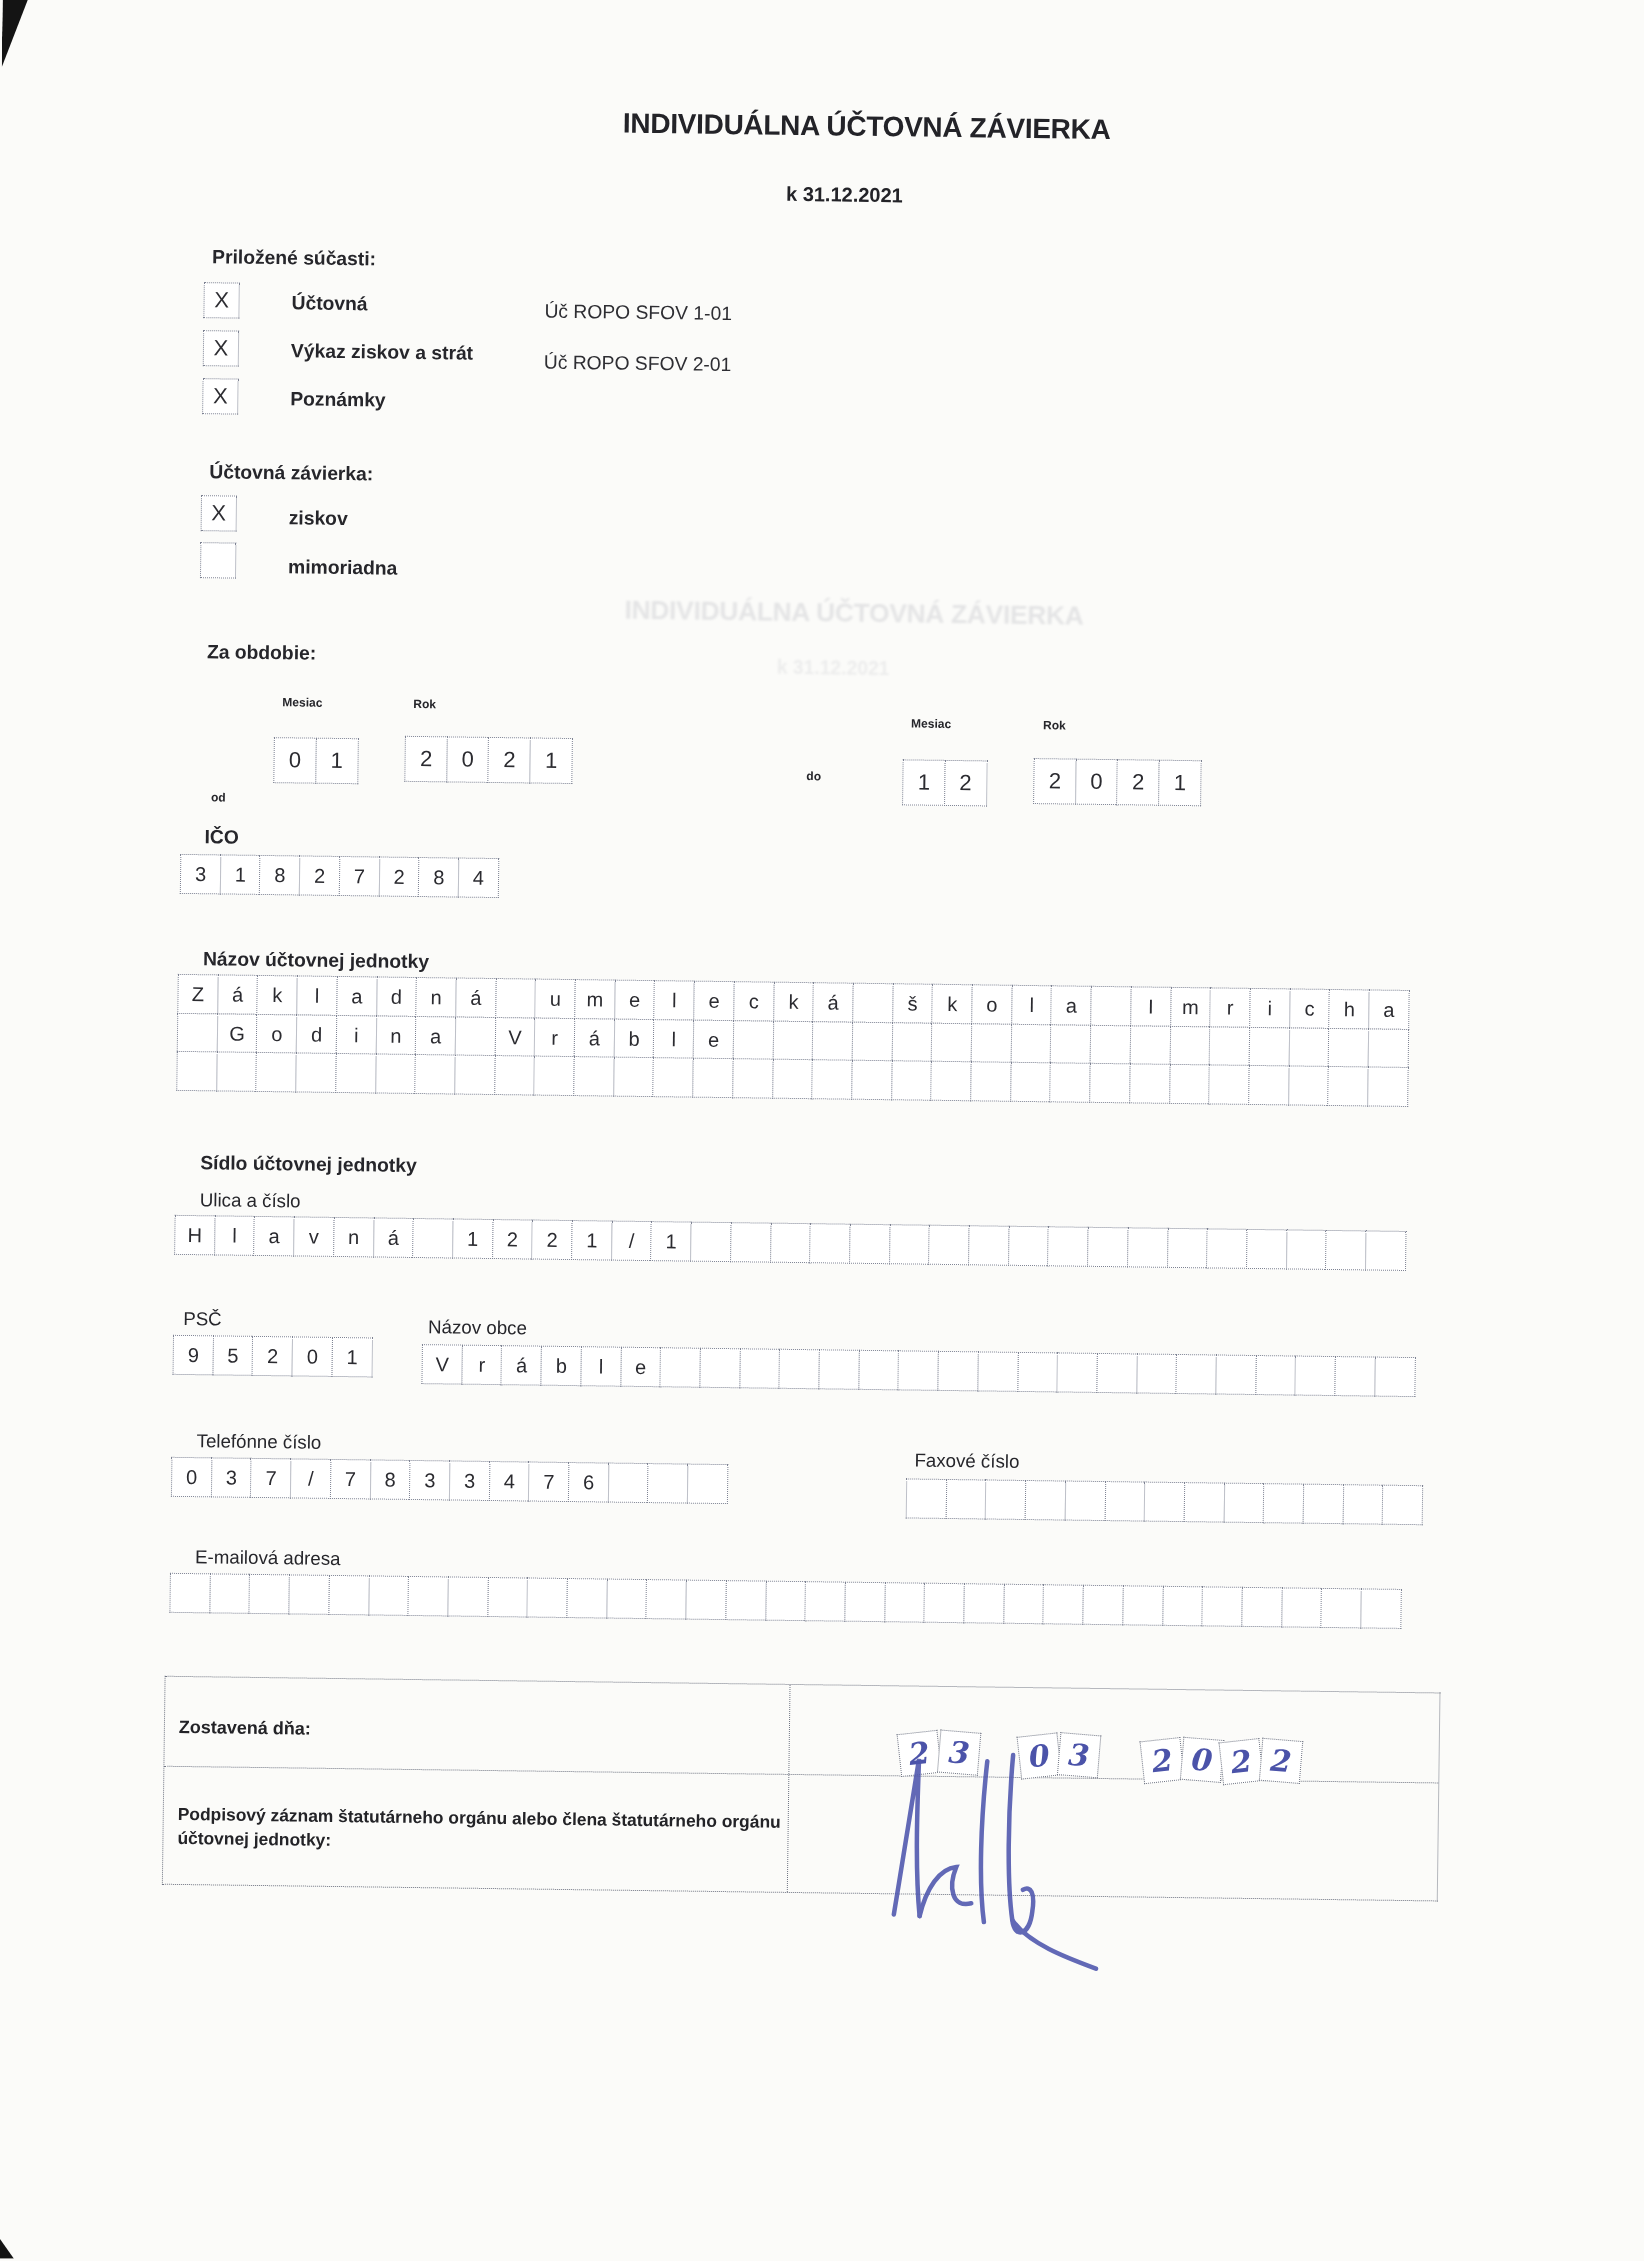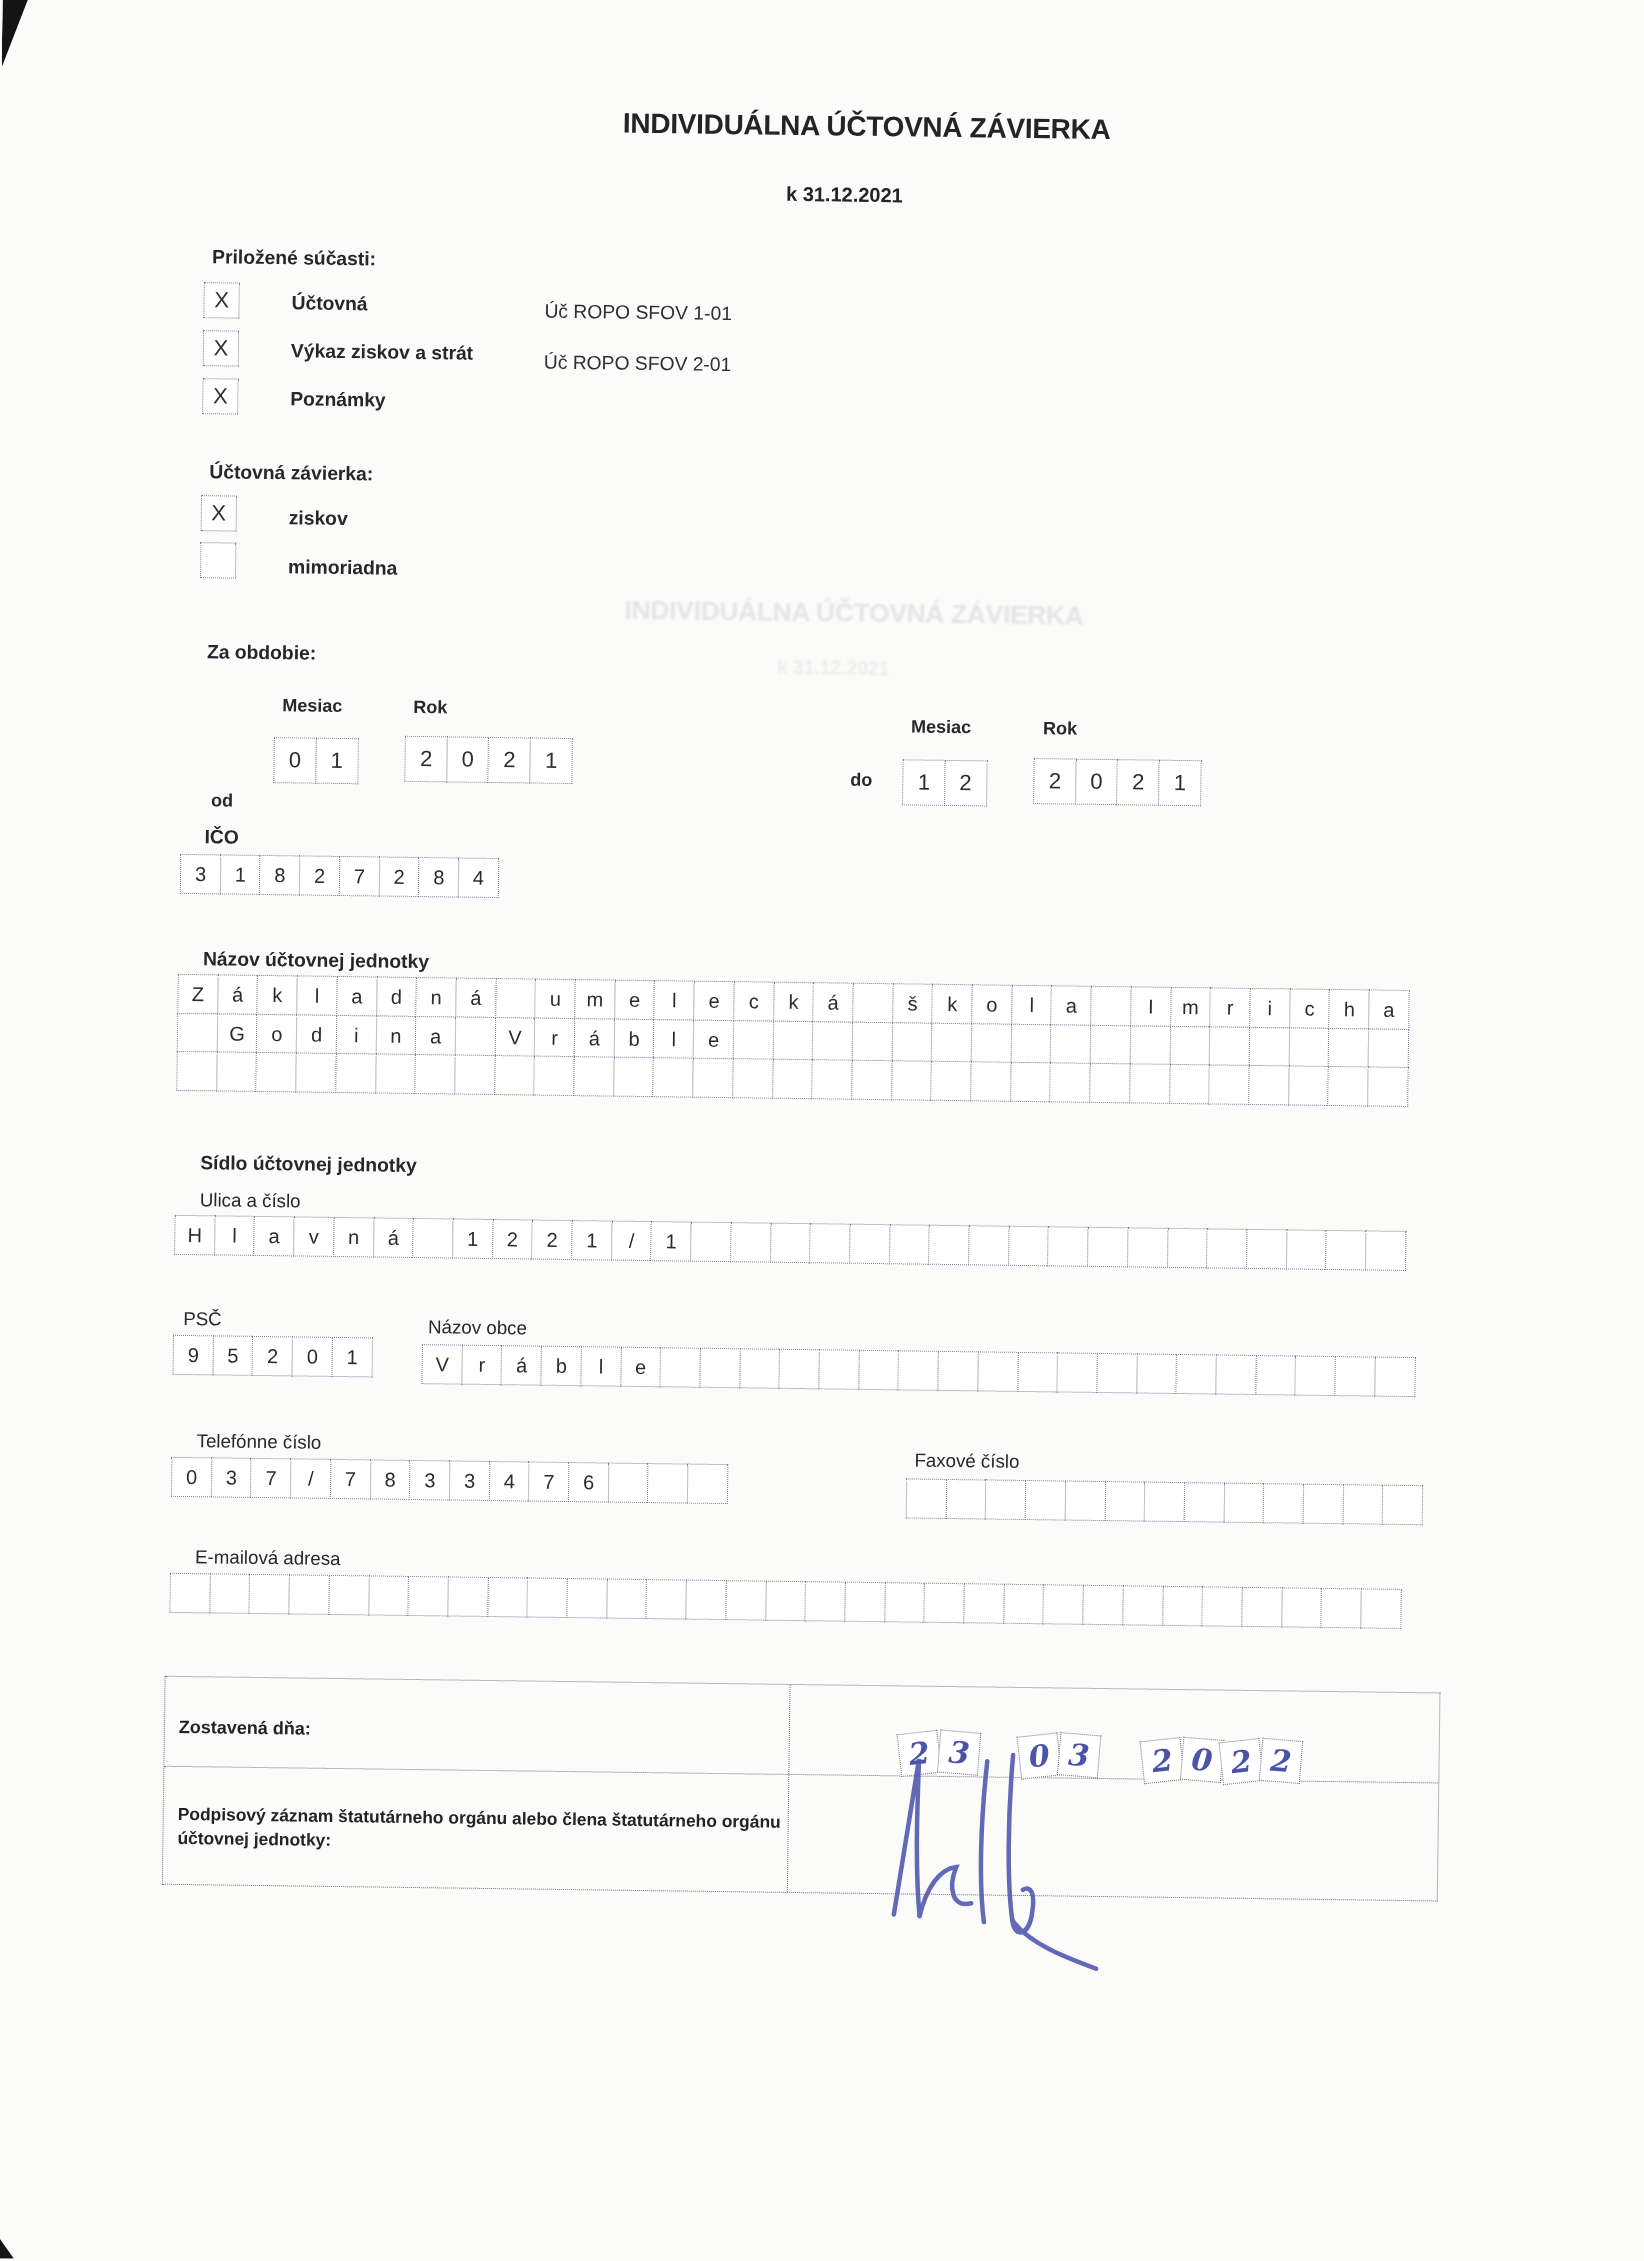--- a/index.html
+++ b/index.html
@@ -13,21 +13,21 @@
     position:absolute;inset:0;
     transform:rotate(0.75deg);
     transform-origin:193px 193px;
   }
   .lbl{position:absolute;white-space:nowrap;}
   .b{font-weight:700;}
   .title{font-size:28px;letter-spacing:-0.3px;color:#232328;}
   .sub{font-size:20px;color:#232328;}
   .s30{font-size:19.3px;}
   .s29{font-size:18.7px;font-weight:400;}
-  .s28{font-size:18px;}
+  .s28{font-size:12px;}
   .code{font-size:19.3px;font-weight:400;color:#2e2e33;}
 
   .ghost{position:absolute;color:#6e7080;opacity:0.16;filter:blur(1px);font-weight:700;}
 
   .checkbox{
     position:absolute;width:36px;height:36px;box-sizing:border-box;
     border:1.3px dotted #7d8292;background:#fff;
     display:flex;align-items:center;justify-content:center;
     font-size:22px;color:#2e2e33;
   }
@@ -121,21 +121,21 @@
     </div>
   <div class="grid big" style="left:412px;top:733px;">
       <span class="cell">2</span>
       <span class="cell">0</span>
       <span class="cell">2</span>
       <span class="cell">1</span>
     </div>
 
   <div class="lbl b s28" style="left:918px;top:707px;">Mesiac</div>
   <div class="lbl b s28" style="left:1050px;top:707px;">Rok</div>
-  <div class="lbl b s28" style="left:858px;top:761px;text-align:right;">do</div>
+  <div class="lbl b s28" style="left:814px;top:761px;text-align:right;">do</div>
   <div class="grid big" style="left:910px;top:750px;">
       <span class="cell">1</span>
       <span class="cell">2</span>
     </div>
   <div class="grid big" style="left:1041px;top:747px;">
       <span class="cell">2</span>
       <span class="cell">0</span>
       <span class="cell">2</span>
       <span class="cell">1</span>
     </div>

